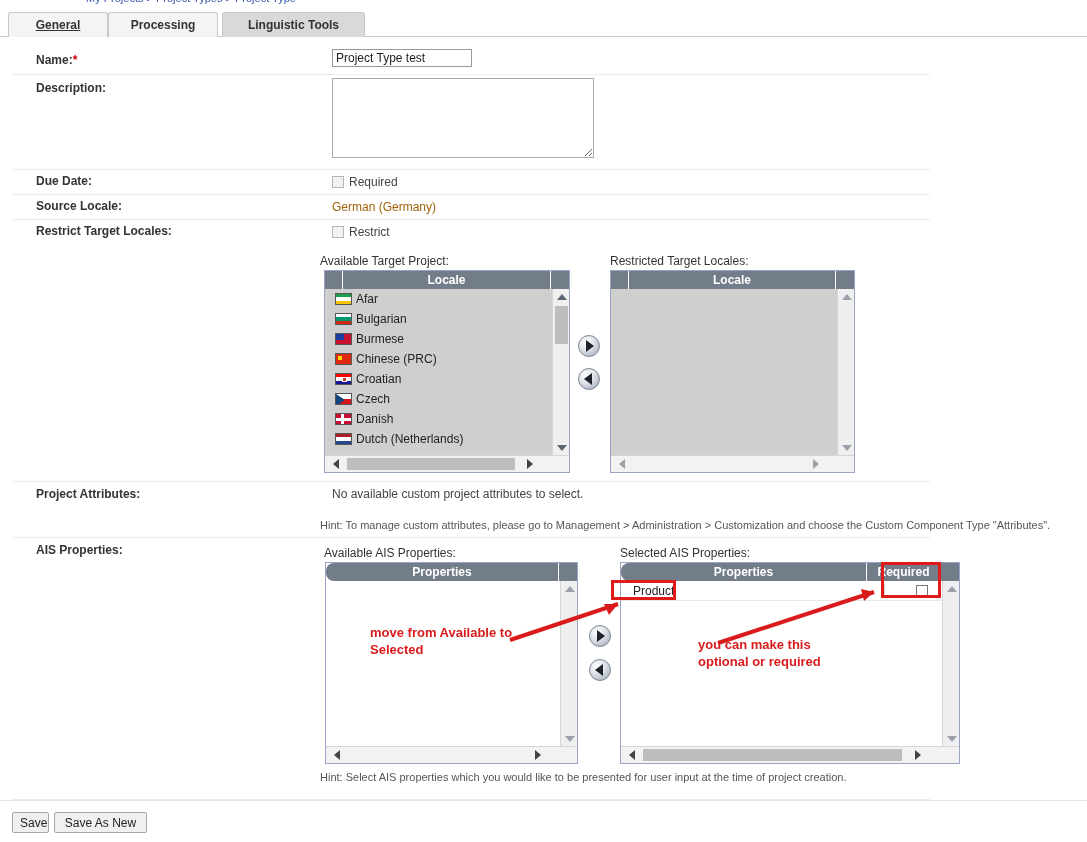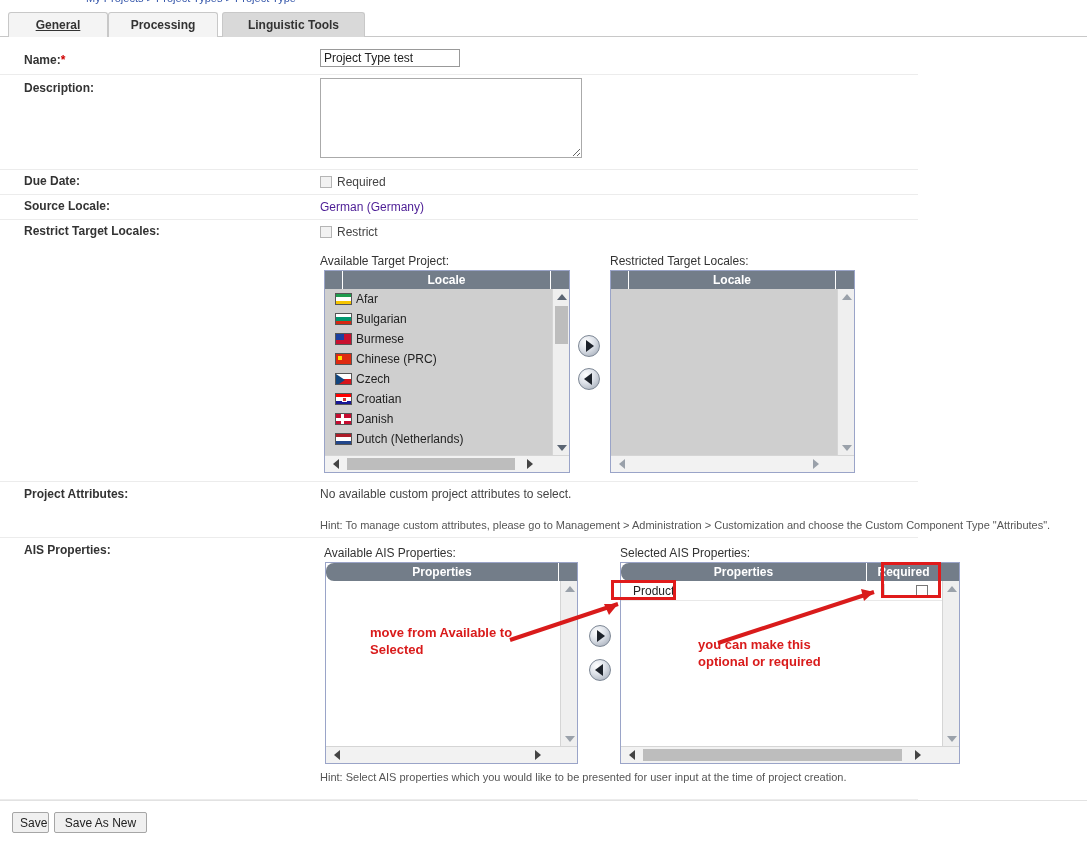--- a/index.html
+++ b/index.html
@@ -39,21 +39,21 @@
     font-size: 12px; font-weight: bold; color: #333;
     cursor: pointer;
   }
   .tab.active { background: #d9d9d9; }
   .tab.t0 { left: 8px;   width: 100px; text-decoration: underline; }
   .tab.t1 { left: 108px; width: 110px; }
   .tab.t2 { left: 222px; width: 143px; }
 
   
   .row {
-    position: absolute; left: 0; width: 918px;
+    position: absolute; left: 12px; width: 918px;
     border-bottom: 1px solid #ececec;
     padding-left: 24px;
   }
   .rlabel {
     position: absolute; left: 24px; top: 0;
     font-size: 12px; font-weight: bold; color: #333;
     white-space: nowrap;
   }
   .req-star { color: #d00000; font-weight: bold; }
   .rfield { position: absolute; left: 320px; top: 0; }
@@ -71,21 +71,21 @@
     font-family: "Liberation Sans", sans-serif; font-size: 12px;
     padding: 3px; resize: both;
   }
   .cb {
     display: inline-block; width: 12px; height: 12px;
     border: 1px solid #b5b5b5; background: #f2f2f2;
     vertical-align: -2px; margin-right: 5px;
   }
   .cb-white { background: #fff; border: 1px solid #777; }
   .plain { font-size: 12px; color: #444; }
-  .static-val { font-size: 12px; color: #4c1d95; }
+  .static-val { font-size: 12px; color: #a16207; }
 
   
   .listbox {
     position: absolute;
     border: 1px solid #9aa4c8;
     background: #ffffff;
   }
   .lb-caption {
     position: absolute; font-size: 12px; color: #333;
   }
@@ -276,30 +276,30 @@
           </div>
           <span>Burmese</span>
         </div>
         <div class="lrow">
           <div class="flag" style="background: rgb(222, 41, 16);">
             <div style="position: absolute; left: 2px; top: 2px; width: 4px; height: 4px; background: rgb(255, 222, 0);"></div>
           </div>
           <span>Chinese (PRC)</span>
         </div>
         <div class="lrow">
+          <div class="flag" style="background: linear-gradient(rgb(255, 0, 0) 33%, rgb(255, 255, 255) 33%, rgb(255, 255, 255) 66%, rgb(23, 23, 150) 66%);">
+            <div style="position: absolute; left: 6px; top: 3px; width: 5px; height: 5px; background: rgb(204, 51, 51); border: 1px solid rgb(255, 255, 255);"></div>
+          </div>
+          <span>Croatian</span>
+        </div>
+        <div class="lrow">
           <div class="flag" style="background: linear-gradient(rgb(255, 255, 255) 50%, rgb(215, 20, 26) 50%);">
             <div style="position: absolute; left: 0px; top: 0px; width: 0px; height: 0px; border-style: solid; border-width: 6px 0px 6px 9px; border-color: transparent transparent transparent rgb(17, 69, 126);"></div>
           </div>
           <span>Czech</span>
-        </div>
-        <div class="lrow">
-          <div class="flag" style="background: linear-gradient(rgb(255, 0, 0) 33%, rgb(255, 255, 255) 33%, rgb(255, 255, 255) 66%, rgb(23, 23, 150) 66%);">
-            <div style="position: absolute; left: 6px; top: 3px; width: 5px; height: 5px; background: rgb(204, 51, 51); border: 1px solid rgb(255, 255, 255);"></div>
-          </div>
-          <span>Croatian</span>
         </div>
         <div class="lrow">
           <div class="flag" style="background: rgb(198, 12, 48);">
             <div style="position: absolute; left: 0px; right: 0px; top: 4px; height: 3px; background: rgb(255, 255, 255);"></div>
             <div style="position: absolute; top: 0px; bottom: 0px; left: 5px; width: 3px; background: rgb(255, 255, 255);"></div>
           </div>
           <span>Danish</span>
         </div>
         <div class="lrow">
           <div class="flag" style="background: linear-gradient(rgb(174, 28, 40) 33%, rgb(255, 255, 255) 33%, rgb(255, 255, 255) 66%, rgb(33, 70, 139) 66%);"></div>

